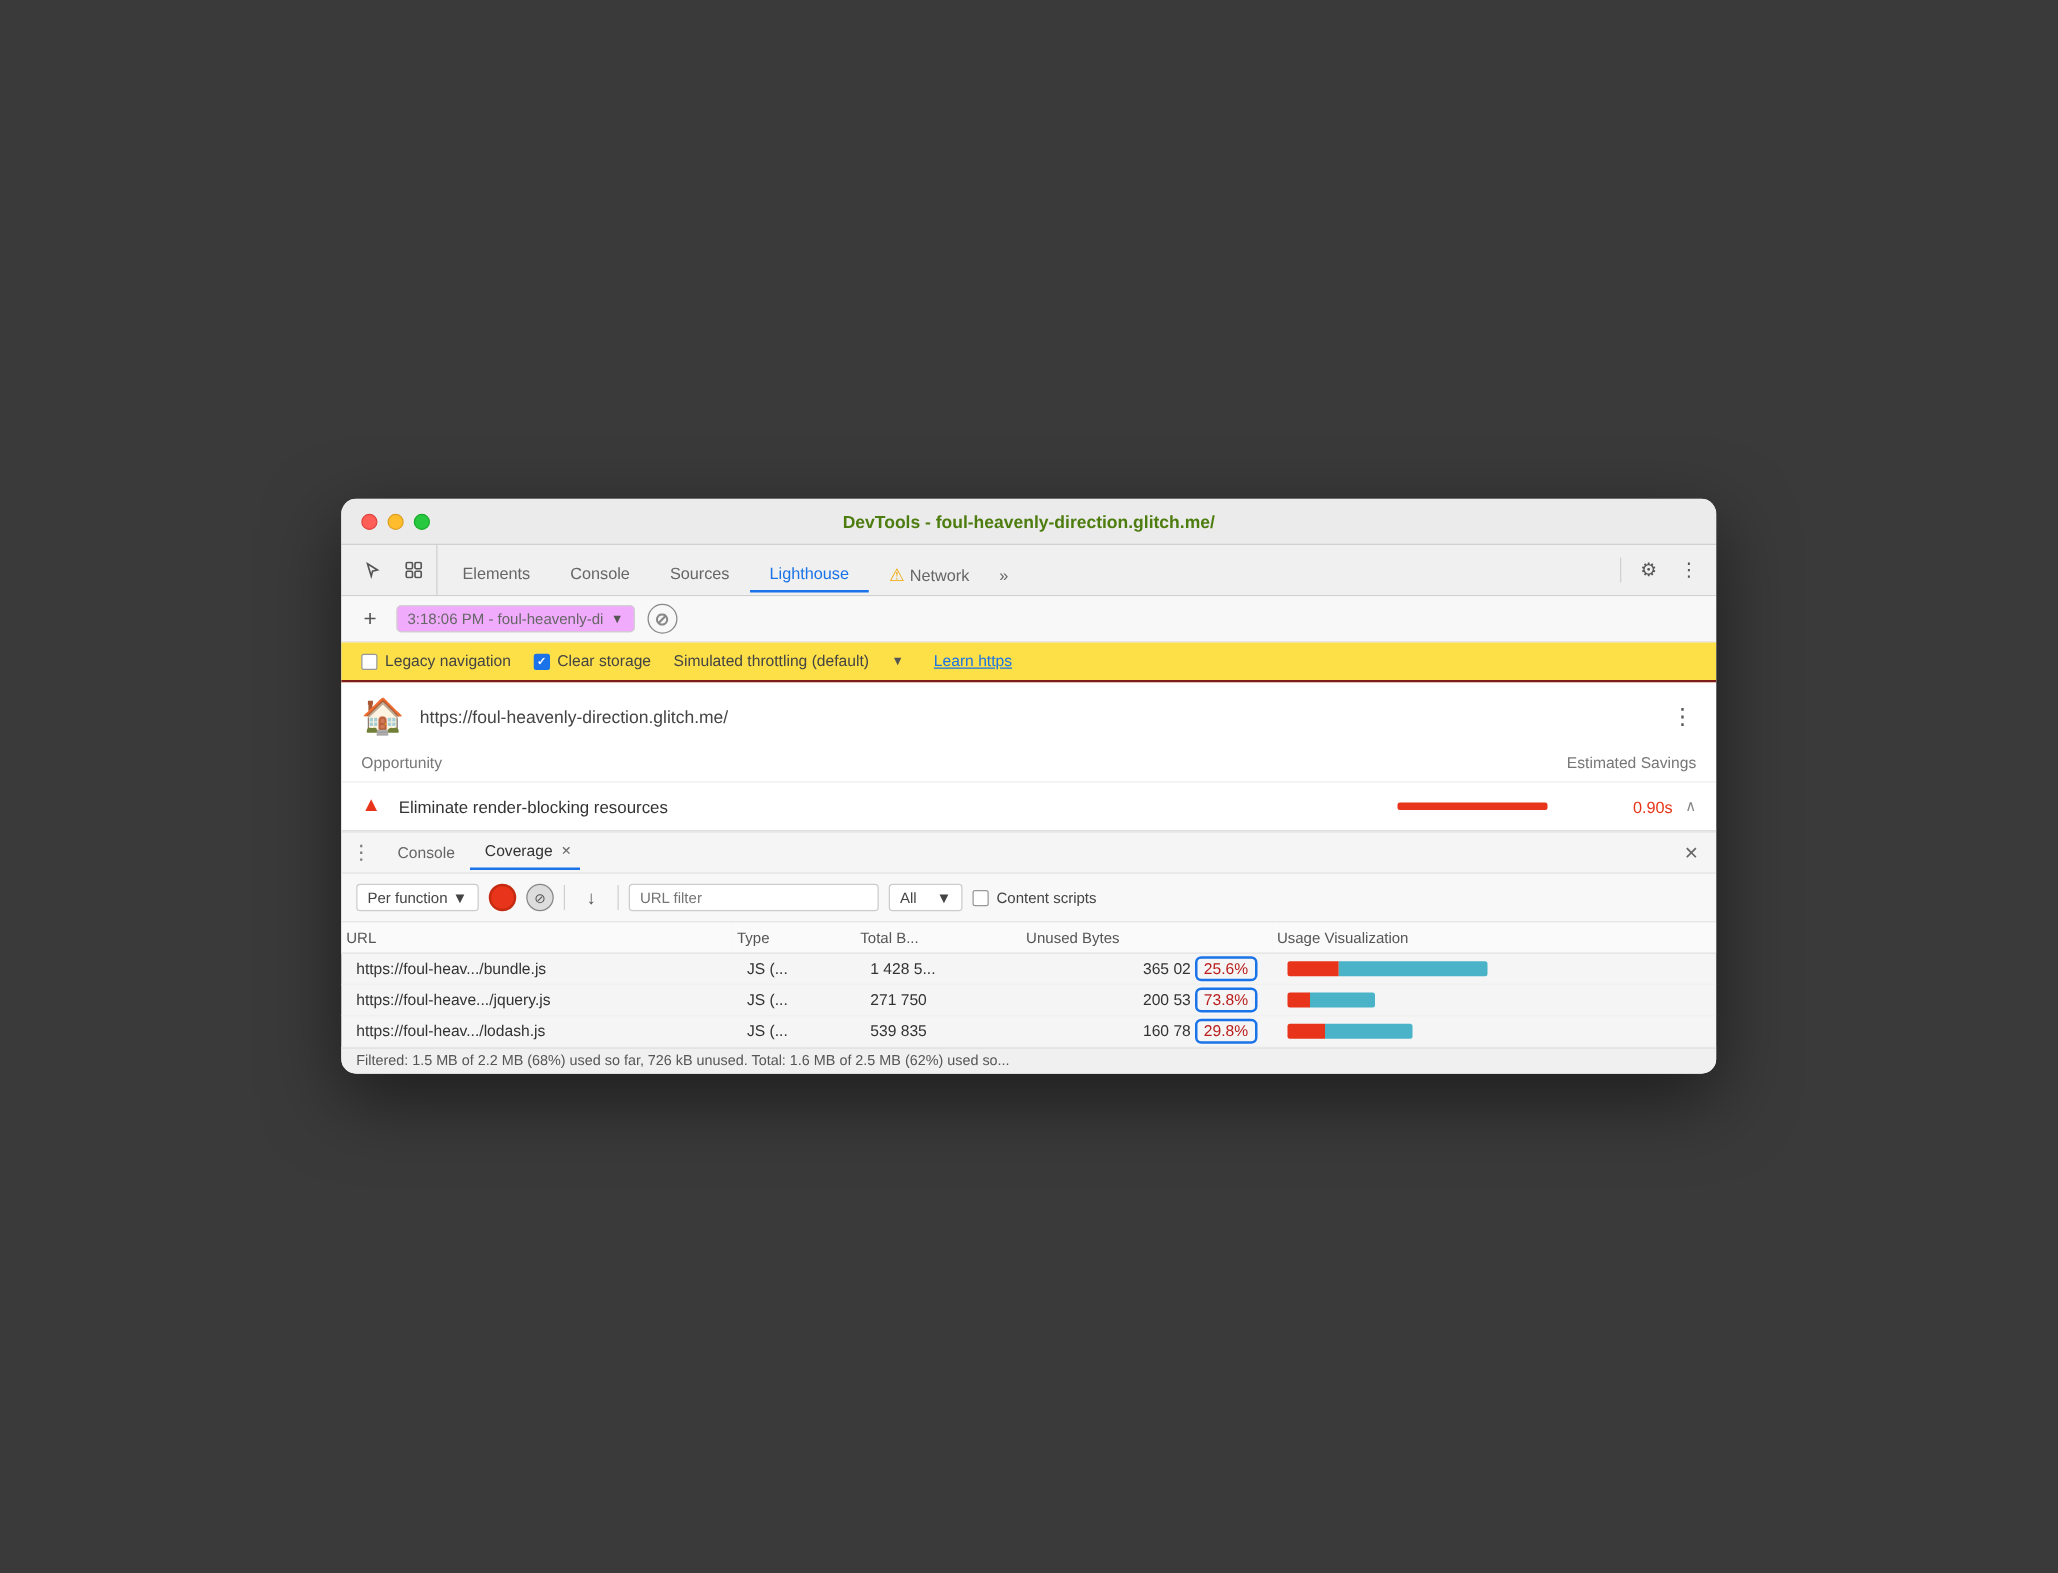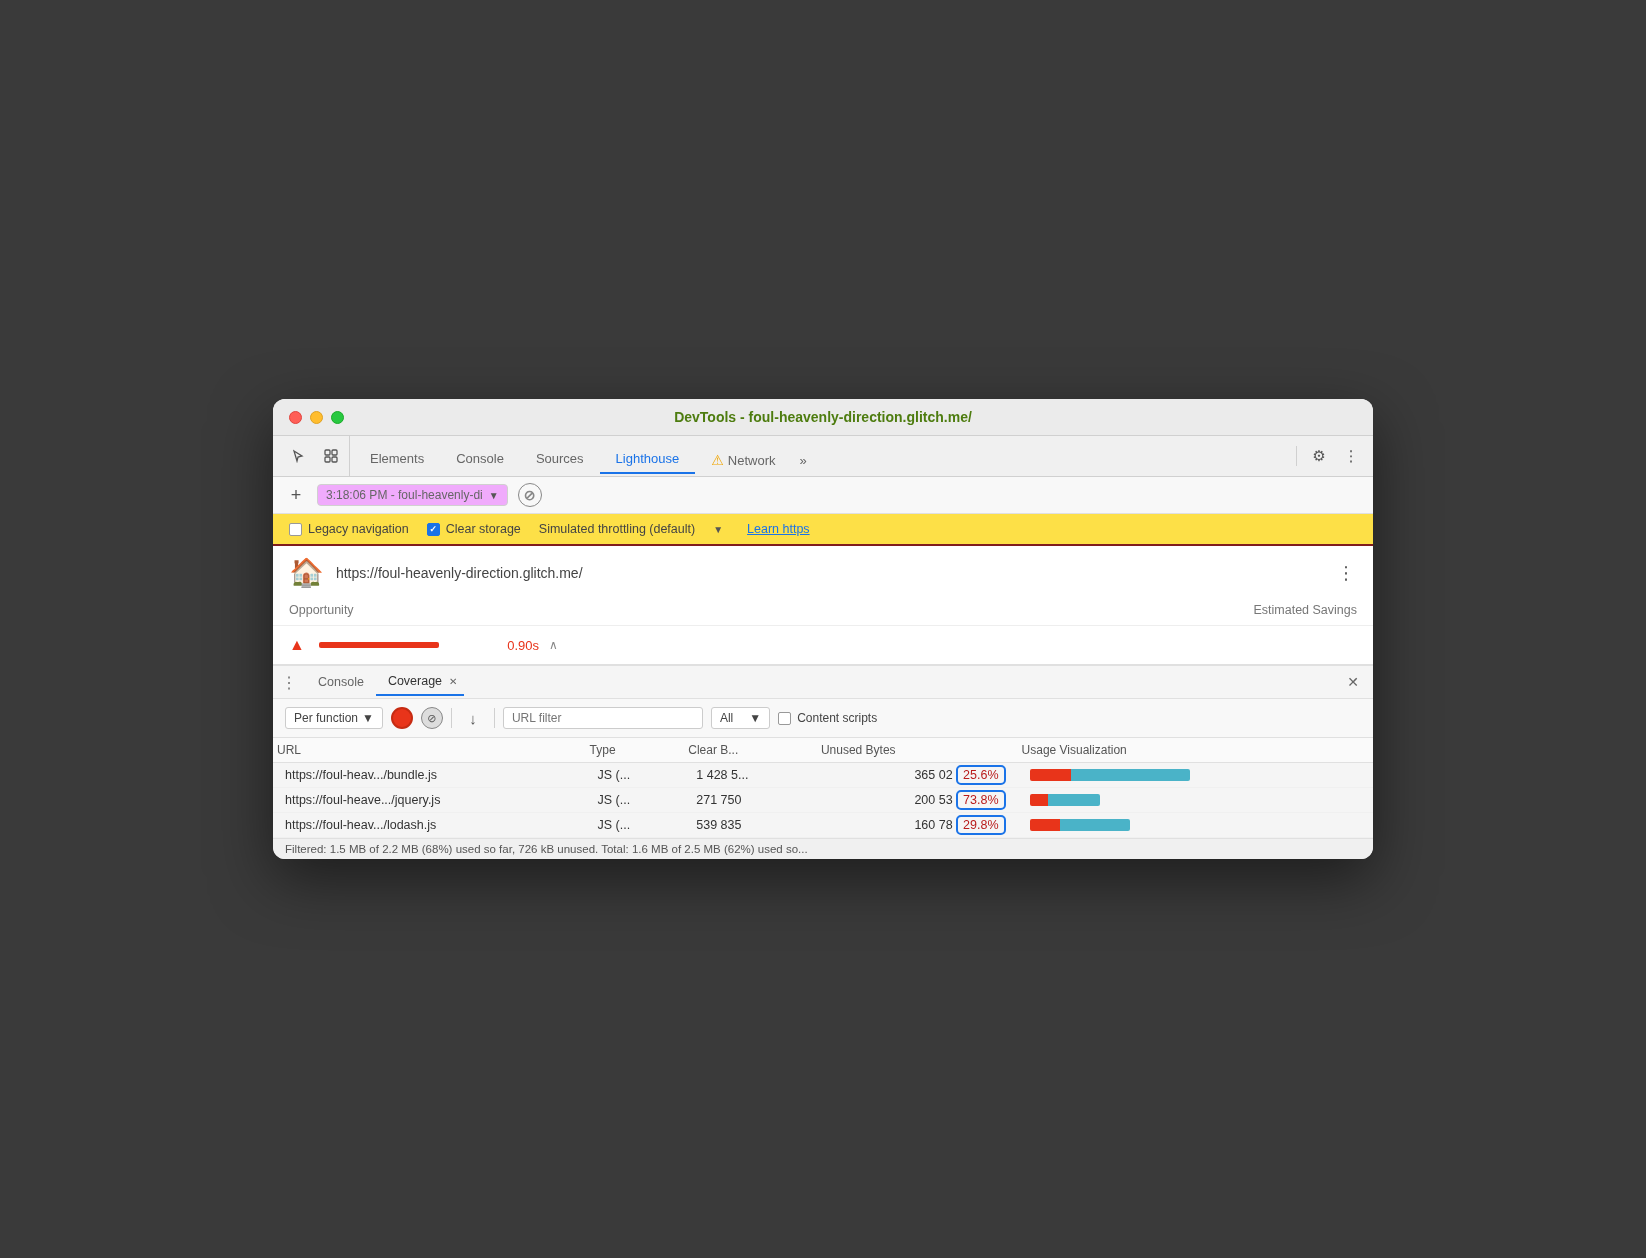--- a/index.html
+++ b/index.html
@@ -579,20 +579,21 @@
       <span class="lh-logo">🏠</span>
       <span class="lh-url">https://foul-heavenly-direction.glitch.me/</span>
       <span class="lh-dots">⋮</span>
     </div>
     <div class="lh-table-header">
       <span>Opportunity</span>
       <span>Estimated Savings</span>
     </div>
     <div class="opportunity-row">
       <span class="opp-icon">▲</span>
+      <span class="opp-label">Eliminate render-blocking resources</span>
       <div class="opp-bar-container">
         <div class="opp-bar" style="width:120px;"></div>
       </div>
       <span class="opp-savings">0.90s</span>
       <span class="opp-chevron">∧</span>
     </div>
   </div>
 
   <div class="panel-header">
     <span class="panel-header-dots">⋮</span>
@@ -624,21 +625,21 @@
       <span>Content scripts</span>
     </div>
   </div>
 
   <div>
     <table class="coverage-table">
       <thead>
         <tr>
           <th>URL</th>
           <th>Type</th>
-          <th>Clear B...</th>
+          <th>Total B...</th>
           <th>Unused Bytes</th>
           <th>Usage Visualization</th>
         </tr>
       </thead>
       <tbody id="coverage-tbody">
 
       <tr>
     <td>https://foul-heav.../bundle.js</td>
     <td>JS (...</td>
     <td>1 428 5...</td>

